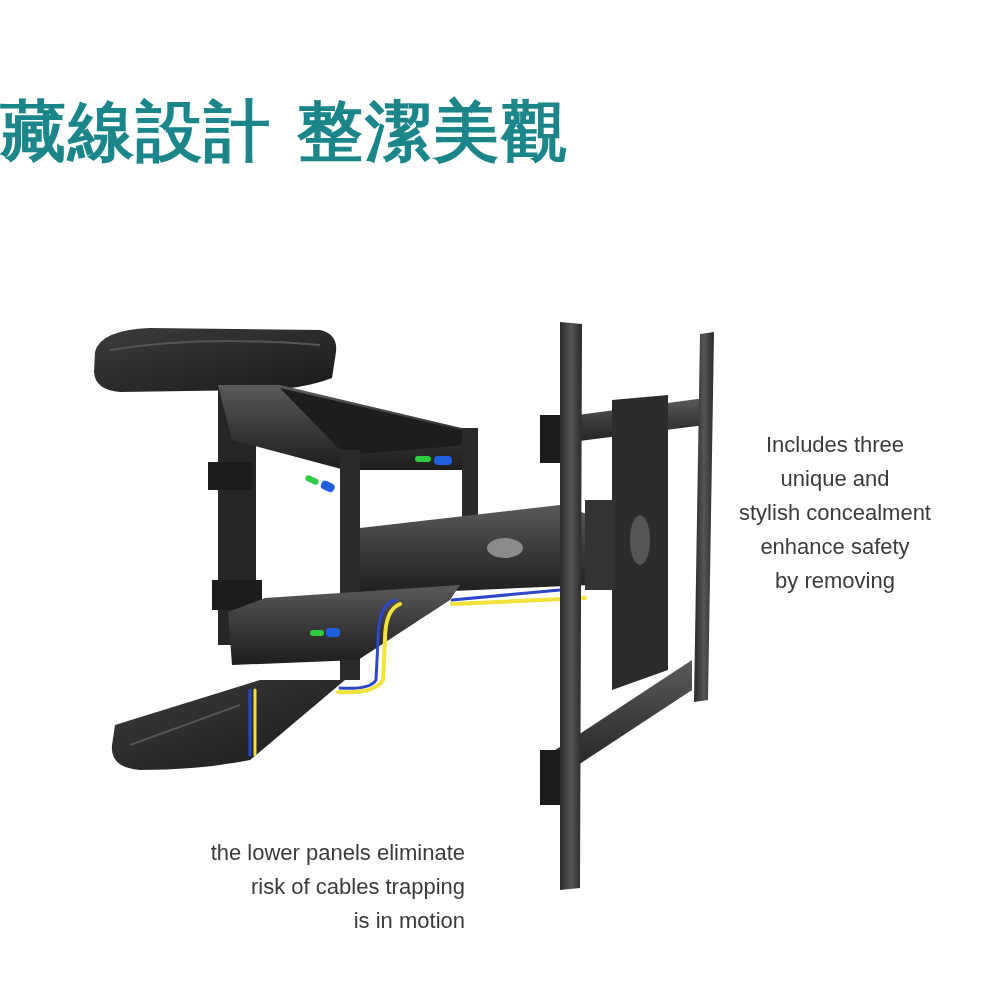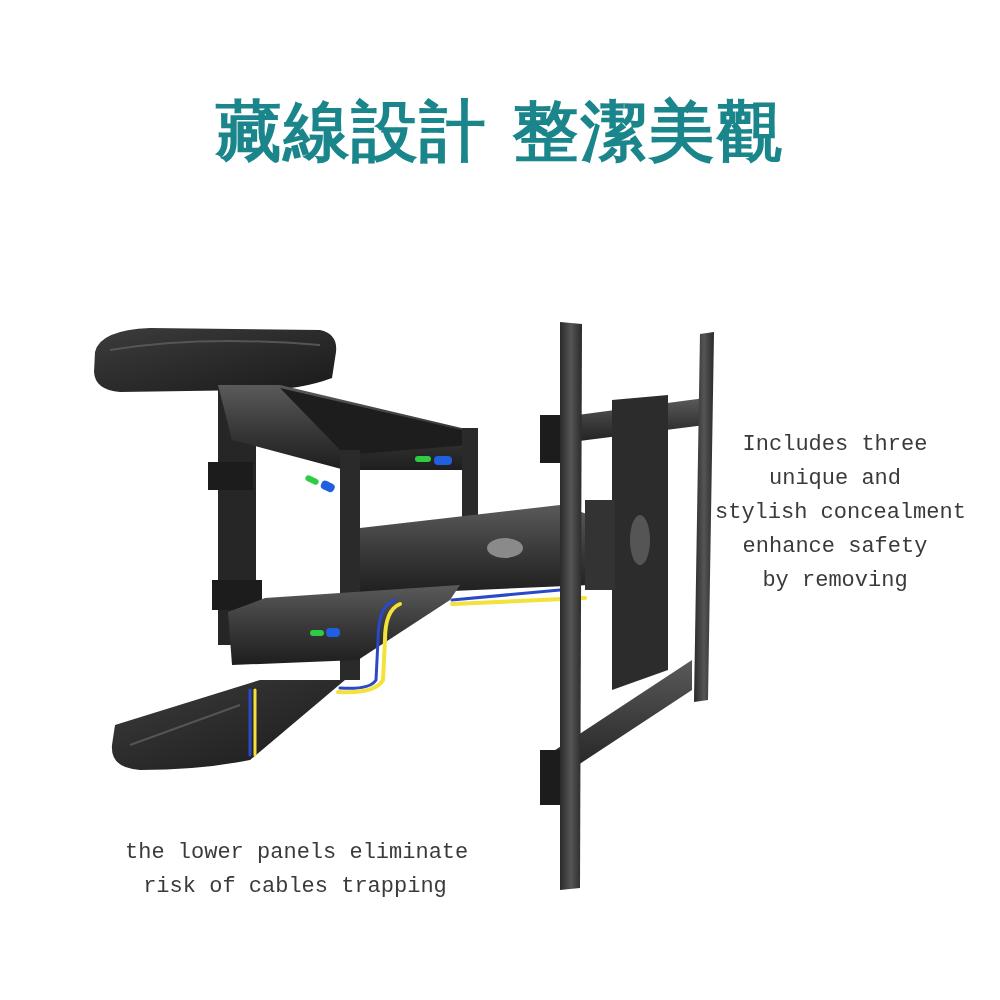--- a/index.html
+++ b/index.html
@@ -1,28 +1,28 @@
 <!DOCTYPE html>
 <html><head>
 <meta charset="utf-8">
 <style>
   html, body { margin: 0; padding: 0; background: #ffffff; }
   body { width: 1000px; height: 1000px; position: relative; overflow: hidden; font-family: "DejaVu Sans", sans-serif; }
   .title {
-    position: absolute; left: 0; top: 92px; width: 1000px; text-align: center;
+    position: absolute; left: 0; top: 92px; width: 1000px; text-align: left;
     font-family: "DejaVu Sans", sans-serif; font-weight: bold; font-size: 66px;
     color: #1a868c; letter-spacing: 2px; line-height: 80px;
   }
   .caption {
     position: absolute; text-align: center; color: #3a3a3a;
-    font-family: Liberation Mono, monospace; font-size: 22px; line-height: 34px;
+    font-family: Liberation Sans, sans-serif; font-size: 22px; line-height: 34px;
   }
   .caption div { white-space: nowrap; }
   .cap-right { left: 715px; top: 428px; width: 240px; }
-  .cap-left { left: 125px; top: 836px; width: 340px; }
+  .cap-left { left: 125px; top: 836px; width: 340px; text-align: right; }
   .product { position: absolute; left: 0; top: 0; width: 1000px; height: 1000px; }
 </style>
 </head>
 <body>
 
 <div class="title">藏線設計 整潔美觀</div>
 
 <svg class="product" viewBox="0 0 1000 1000" xmlns="http://www.w3.org/2000/svg">
   <defs>
     <linearGradient id="gArm" x1="0" y1="0" x2="0" y2="1">
@@ -114,13 +114,14 @@
   <div>Includes three</div>
   <div>unique and</div>
   <div>stylish concealment</div>
   <div>enhance safety</div>
   <div>by removing</div>
 </div>
 
 <div class="caption cap-left">
   <div>the lower panels eliminate</div>
   <div>risk of cables trapping</div>
+  <div>is in motion</div>
 </div>
 
 </body></html>

